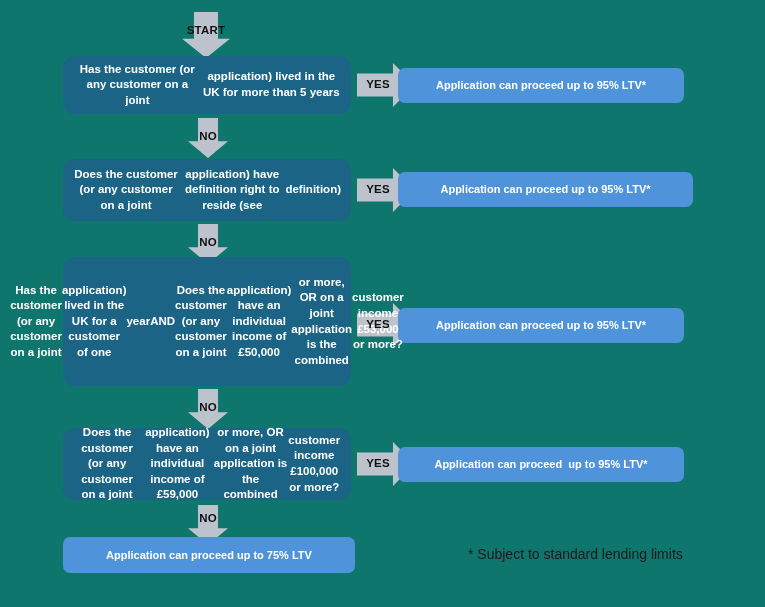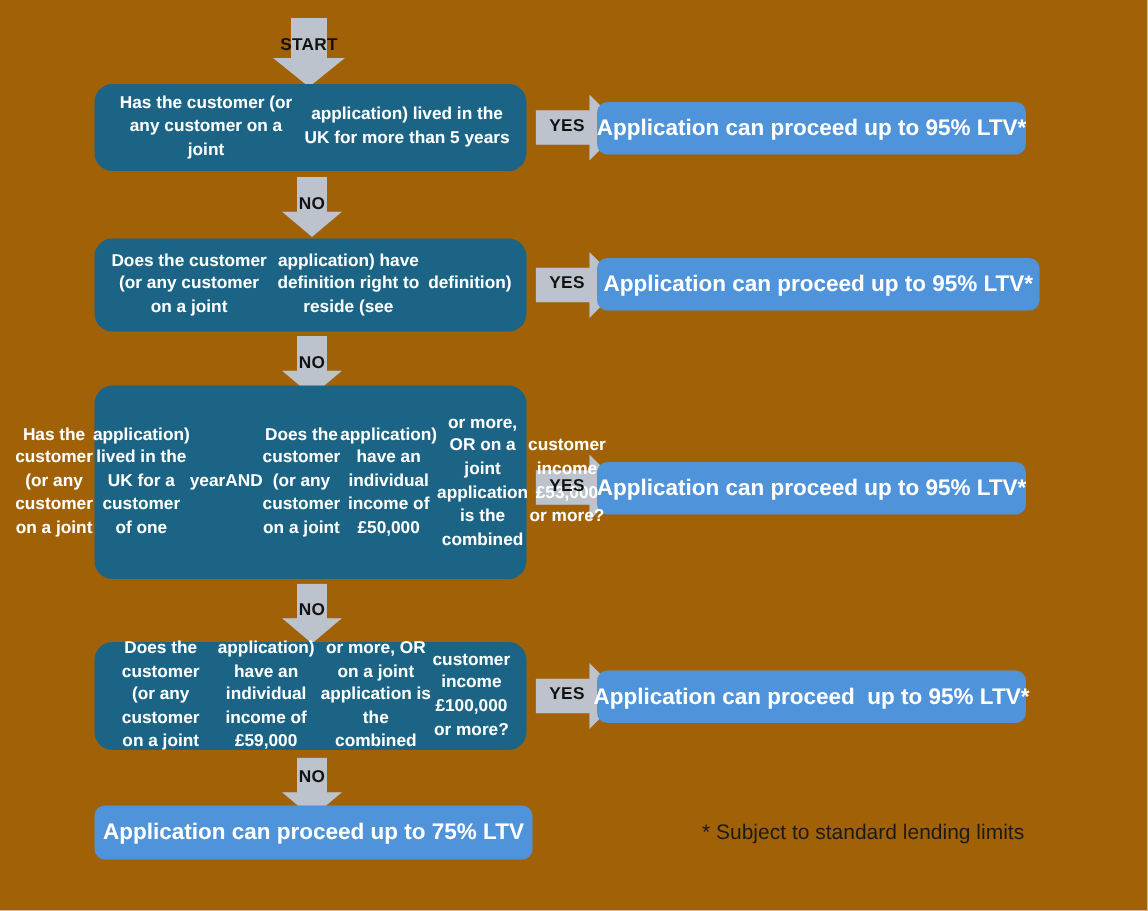--- a/index.html
+++ b/index.html
@@ -9,21 +9,21 @@
     background: #ffffff;
   }
   body {
     font-family: "Liberation Sans", sans-serif;
     -webkit-font-smoothing: antialiased;
   }
   #canvas {
     position: relative;
     width: 765px;
     height: 607px;
-    background: #a16207;
+    background: #0f766e;
     overflow: hidden;
   }
 
   
   .decision {
     position: absolute;
     background: #1b6485;
     border-radius: 12px;
     color: #ffffff;
     display: flex;
@@ -47,21 +47,21 @@
   
   .outcome {
     position: absolute;
     background: #4f93db;
     border-radius: 7px;
     color: #ffffff;
     display: flex;
     align-items: center;
     justify-content: center;
     text-align: center;
-    font-size: 15px;
+    font-size: 11px;
     font-weight: bold;
     line-height: 1.3;
     padding: 4px 10px;
     box-sizing: border-box;
     white-space: pre;
     z-index: 2;
   }
 
   
   .arrow-down {

